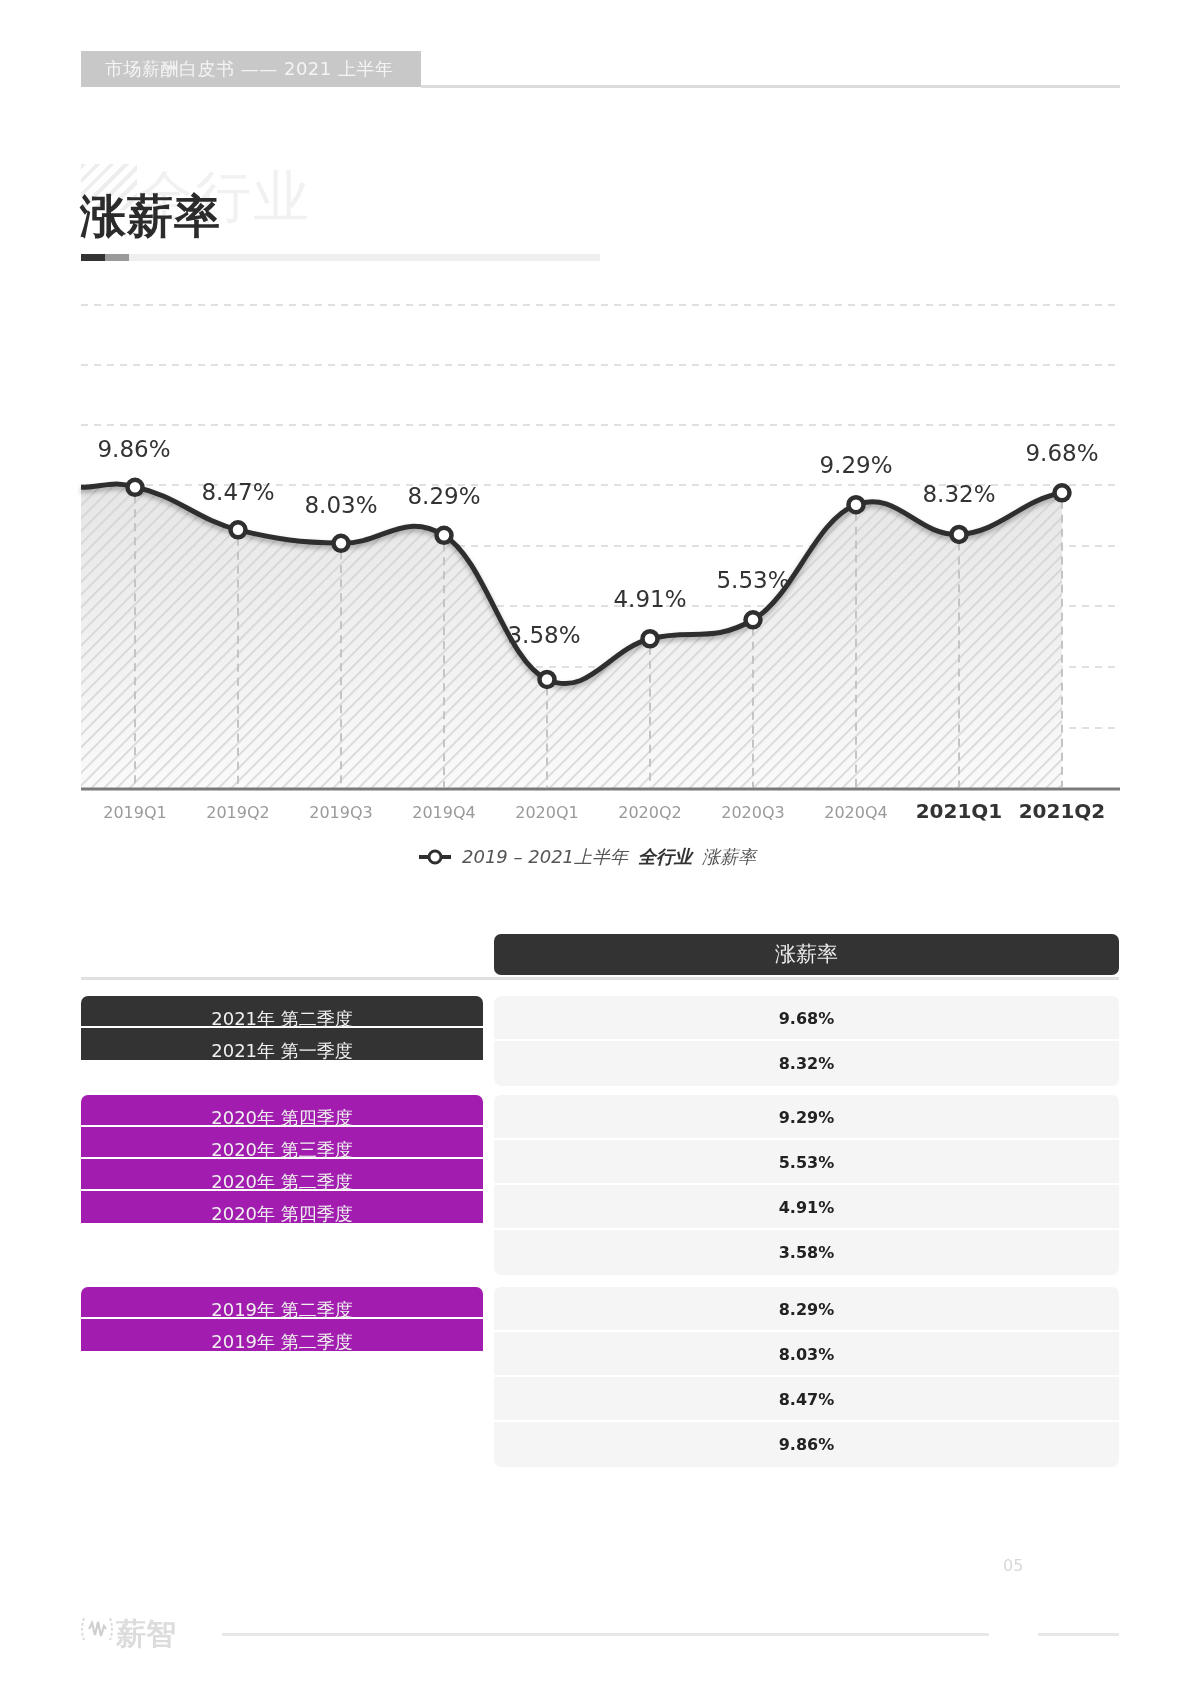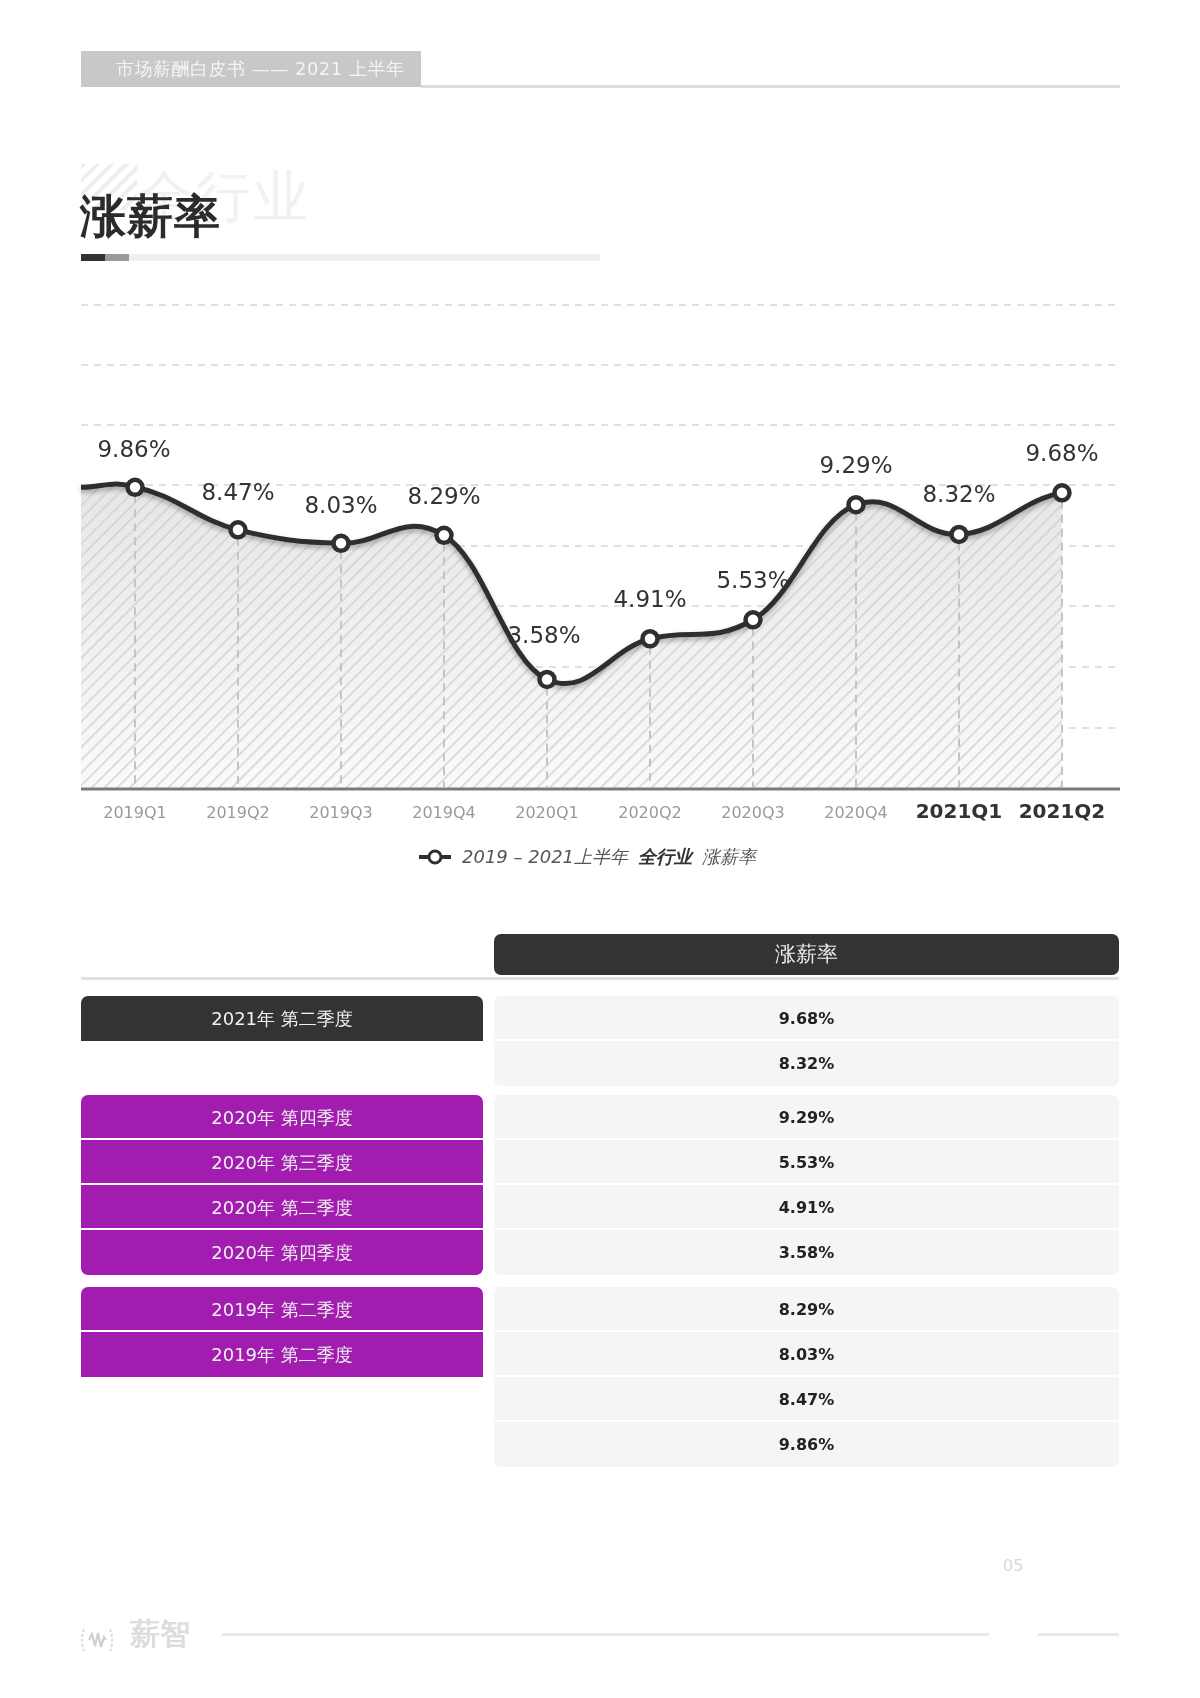--- a/index.html
+++ b/index.html
@@ -1,40 +1,40 @@
 <!DOCTYPE html>
 <html><head>
 <meta charset="utf-8">
 <style>
   html,body{margin:0;padding:0;background:#fff;}
   body{width:1200px;height:1698px;position:relative;overflow:hidden;font-family:"DejaVu Sans","Liberation Sans",sans-serif;color:#333;}
-  .hdr-band{position:absolute;left:81px;top:51px;width:340px;height:36px;background:#c8c8c8;color:#f4f4f4;font-size:18px;line-height:36px;padding-left:35px;box-sizing:border-box;letter-spacing:0.5px;}
+  .hdr-band{position:absolute;left:81px;top:51px;width:340px;height:36px;background:#c8c8c8;color:#f4f4f4;font-size:18px;line-height:36px;padding-left:24px;box-sizing:border-box;letter-spacing:0.5px;}
   .hdr-line{position:absolute;left:421px;top:85px;width:699px;height:3px;background:#dcdcdc;}
   .ghost{position:absolute;left:81px;top:160px;height:60px;font-size:56px;color:#f1f1f1;letter-spacing:2px;}
   .ghost .stripes{display:inline-block;width:56px;height:46px;vertical-align:top;margin-top:4px;background:repeating-linear-gradient(135deg,#eeeeee 0 4px,transparent 4px 10px);}
   .ghost span.t{vertical-align:top;}
   .title{position:absolute;left:80px;top:186px;font-size:46px;font-weight:bold;color:#2b2b2b;letter-spacing:1px;}
   .title-bar{position:absolute;left:81px;top:254px;width:519px;height:7px;background:#efefef;}
   .title-bar .a{position:absolute;left:0;top:0;width:24px;height:7px;background:#333;}
   .title-bar .b{position:absolute;left:24px;top:0;width:24px;height:7px;background:#9a9a9a;}
   .chart{position:absolute;left:0;top:0;}
   .legend{position:absolute;left:418px;top:844px;height:26px;font-size:18px;color:#555;display:flex;align-items:center;gap:10px;font-style:italic;}
   .legend b{color:#333;}
   .tbl-head{position:absolute;left:494px;top:934px;width:625px;height:41px;background:#333;border-radius:7px;color:#eee;font-size:21px;line-height:41px;text-align:center;}
   .tbl-sep{position:absolute;left:81px;top:977px;width:1038px;height:3px;background:#e0e0e0;}
   .group{position:absolute;left:81px;width:1038px;}
   .lcol{position:absolute;left:0;top:0;width:402px;border-radius:7px;overflow:hidden;}
   .rcol{position:absolute;left:413px;top:0;width:625px;border-radius:7px;overflow:hidden;background:#f5f5f5;}
-  .lcell{height:45px;line-height:45px;text-align:center;color:#f0f0f0;font-size:18px;border-bottom:2px solid #fff;box-sizing:border-box;}
+  .lcell{height:32px;line-height:45px;text-align:center;color:#f0f0f0;font-size:18px;border-bottom:2px solid #fff;box-sizing:border-box;}
   .lcell:last-child{border-bottom:none;}
   .dark .lcell{background:#333;}
   .grey .lcell{background:#a21caf;}
   .rcell{height:45px;line-height:45px;text-align:center;color:#222;font-size:16px;font-weight:bold;border-bottom:2px solid #fff;box-sizing:border-box;}
   .rcell:last-child{border-bottom:none;}
-  .footer-logo{position:absolute;left:80px;top:1614px;font-size:30px;font-weight:bold;color:#dcdcdc;display:flex;align-items:flex-end;gap:16px;}
+  .footer-logo{position:absolute;left:80px;top:1614px;font-size:30px;font-weight:bold;color:#dcdcdc;display:flex;align-items:flex-start;gap:2px;}
   .footer-line1{position:absolute;left:222px;top:1633px;width:767px;height:3px;background:#e8e8e8;}
   .footer-page{position:absolute;left:1003px;top:1556px;font-size:16px;color:#d8d8d8;}
   .footer-line2{position:absolute;left:1038px;top:1633px;width:81px;height:3px;background:#e8e8e8;}
 </style>
 </head>
 <body>
 
 <div class="hdr-band">市场薪酬白皮书 —— 2021 上半年</div>
 <div class="hdr-line"></div>
 
@@ -132,20 +132,21 @@
     <b>全行业</b>
     <span>涨薪率</span>
 </div>
 
 <div class="tbl-head">涨薪率</div>
 <div class="tbl-sep"></div>
 <div id="table">
     <div class="group dark" style="top: 996px;">
       <div class="lcol" style="height: 90px;">
         <div class="lcell">2021年 第二季度</div>
+        <div class="lcell">2021年 第一季度</div>
       </div>
       <div class="rcol" style="height: 90px;">
         <div class="rcell">9.68%</div>
         <div class="rcell">8.32%</div>
       </div>
     </div>
     <div class="group grey" style="top: 1095px;">
       <div class="lcol" style="height: 180px;">
         <div class="lcell">2020年 第四季度</div>
         <div class="lcell">2020年 第三季度</div>

